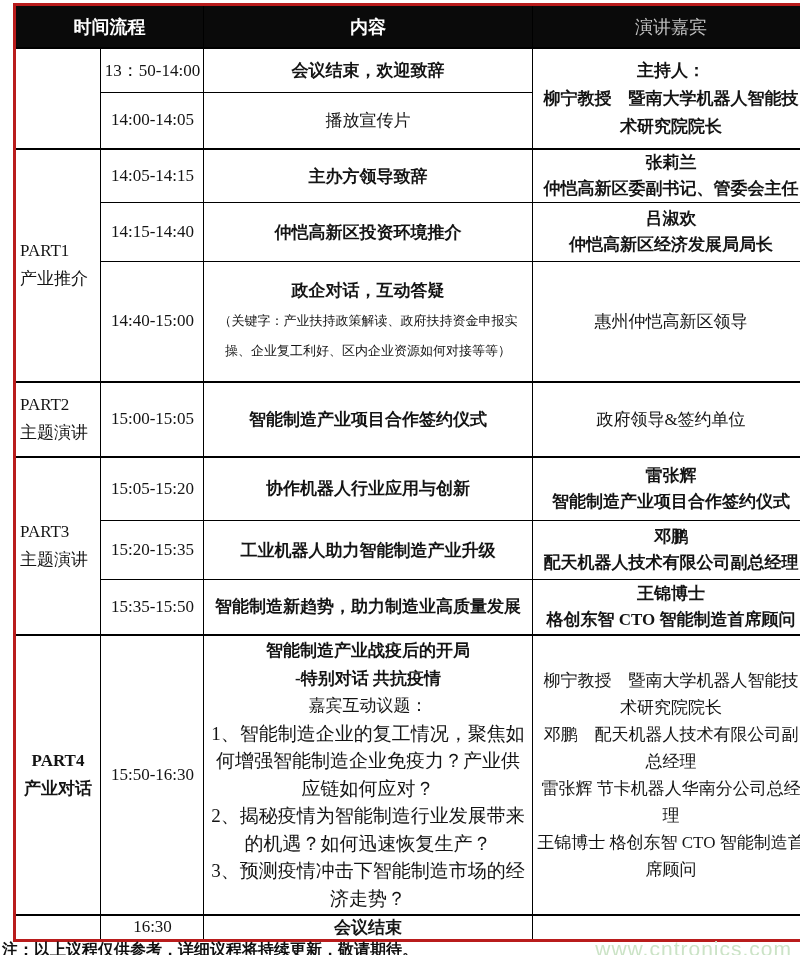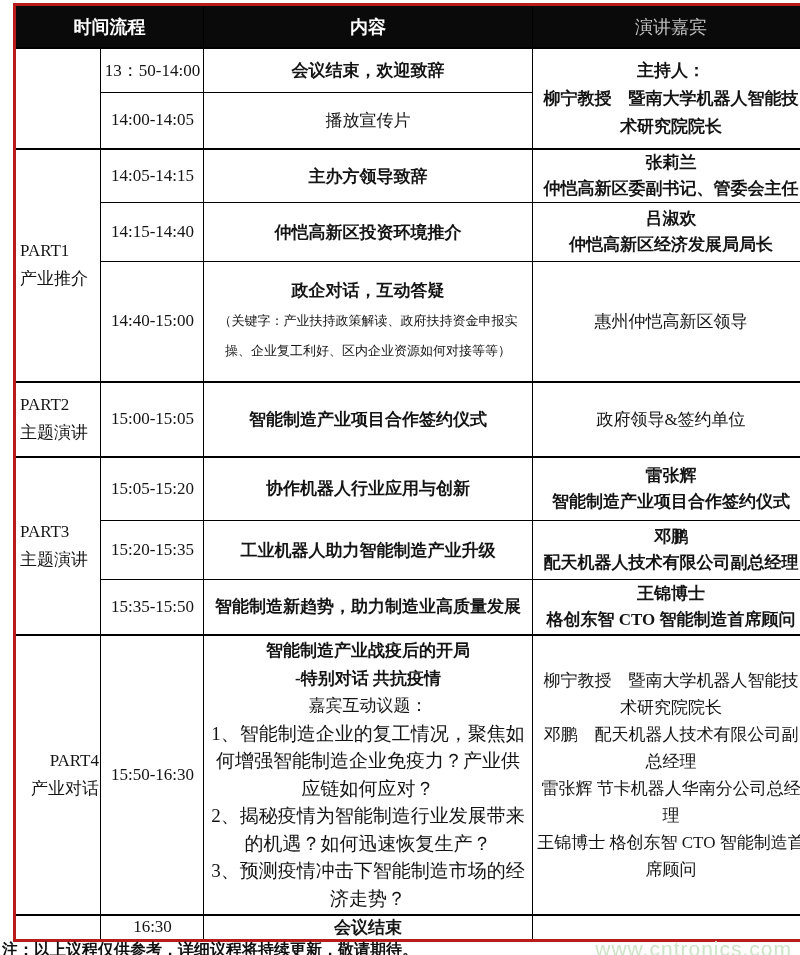--- a/index.html
+++ b/index.html
@@ -28,21 +28,21 @@
     background:#0a0a0a; color:#ffffff; font-weight:bold; font-size:18px;
     text-align:center; height:41px; border-bottom:2px solid #000;
   }
   tr.head th + th { border-left:1px solid #9a9a9a; }
   tr.head th.speaker-h { color:#c0c0c0; font-weight:normal; }
 
   .b { font-weight:bold; }
   .tb { border-top:2px solid #000; }
 
   td.part-cell { text-align:left; line-height:28px; }
-  td.part-cell.left { text-align:right; padding:0 1px; }
+  td.part-cell.left { text-align:center; padding:0 1px;font-weight:bold; }
   td.time-cell { padding:0 2px 0 3px; white-space:nowrap; }
   .lines span { display:block; }
   .lh26 span { line-height:26px; }
   .lh27 span { line-height:27px; }
   .lh28 span { line-height:28px; }
 
   td.multi-detail .detail { font-size:13px; line-height:30px; font-weight:normal; }
   td.multi-detail .head-line { line-height:30px; }
 
   td.panel-content { vertical-align:middle; }

